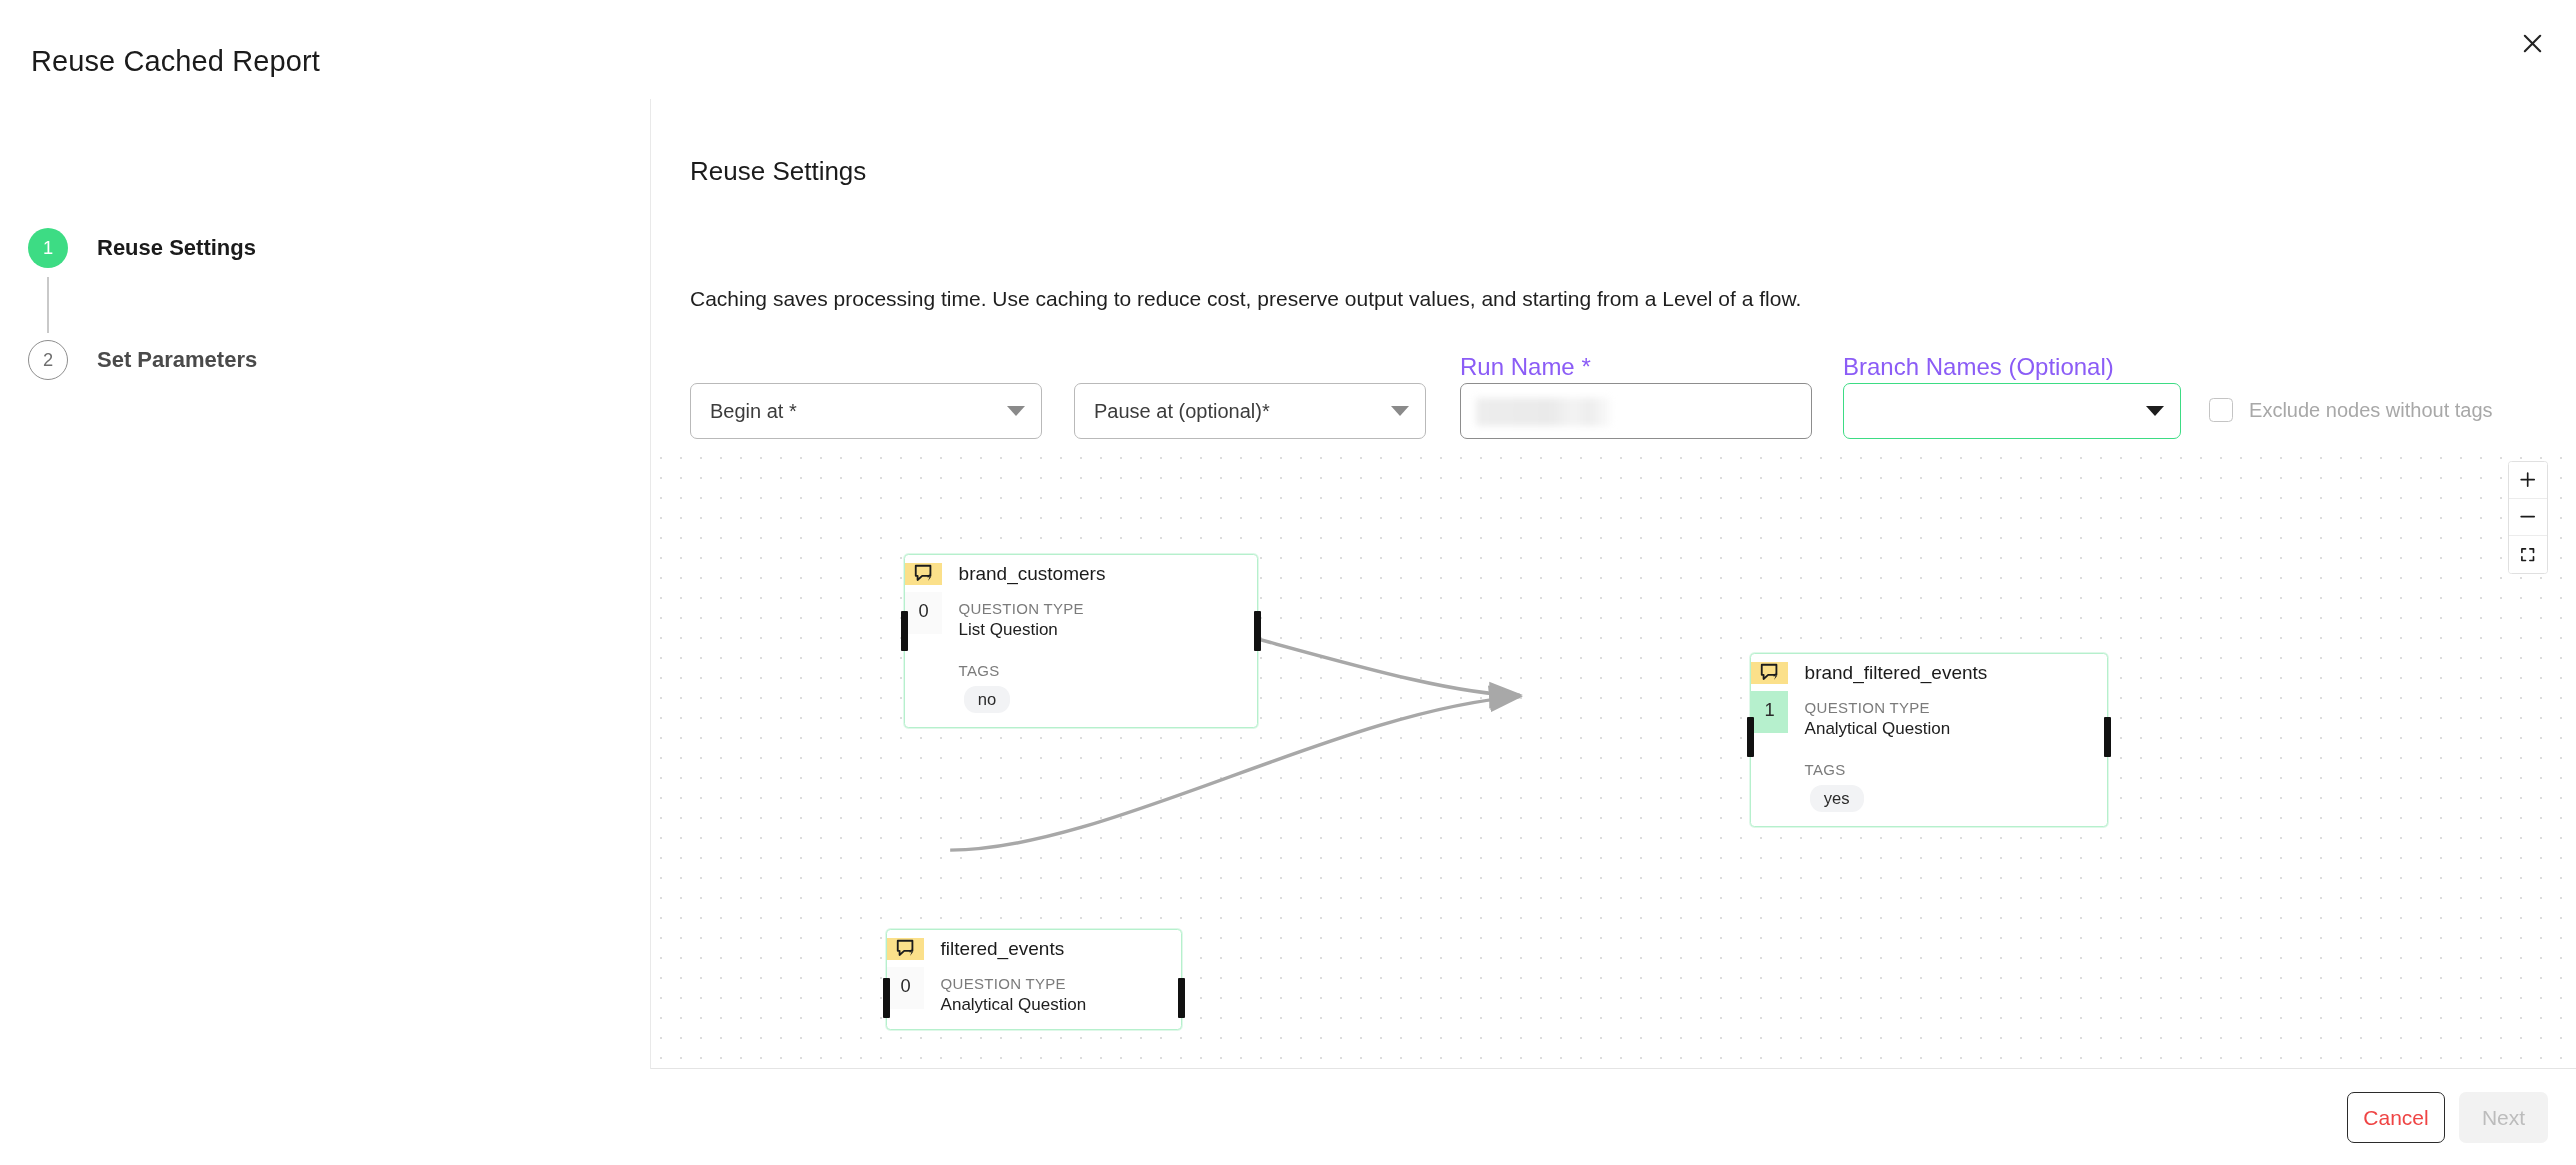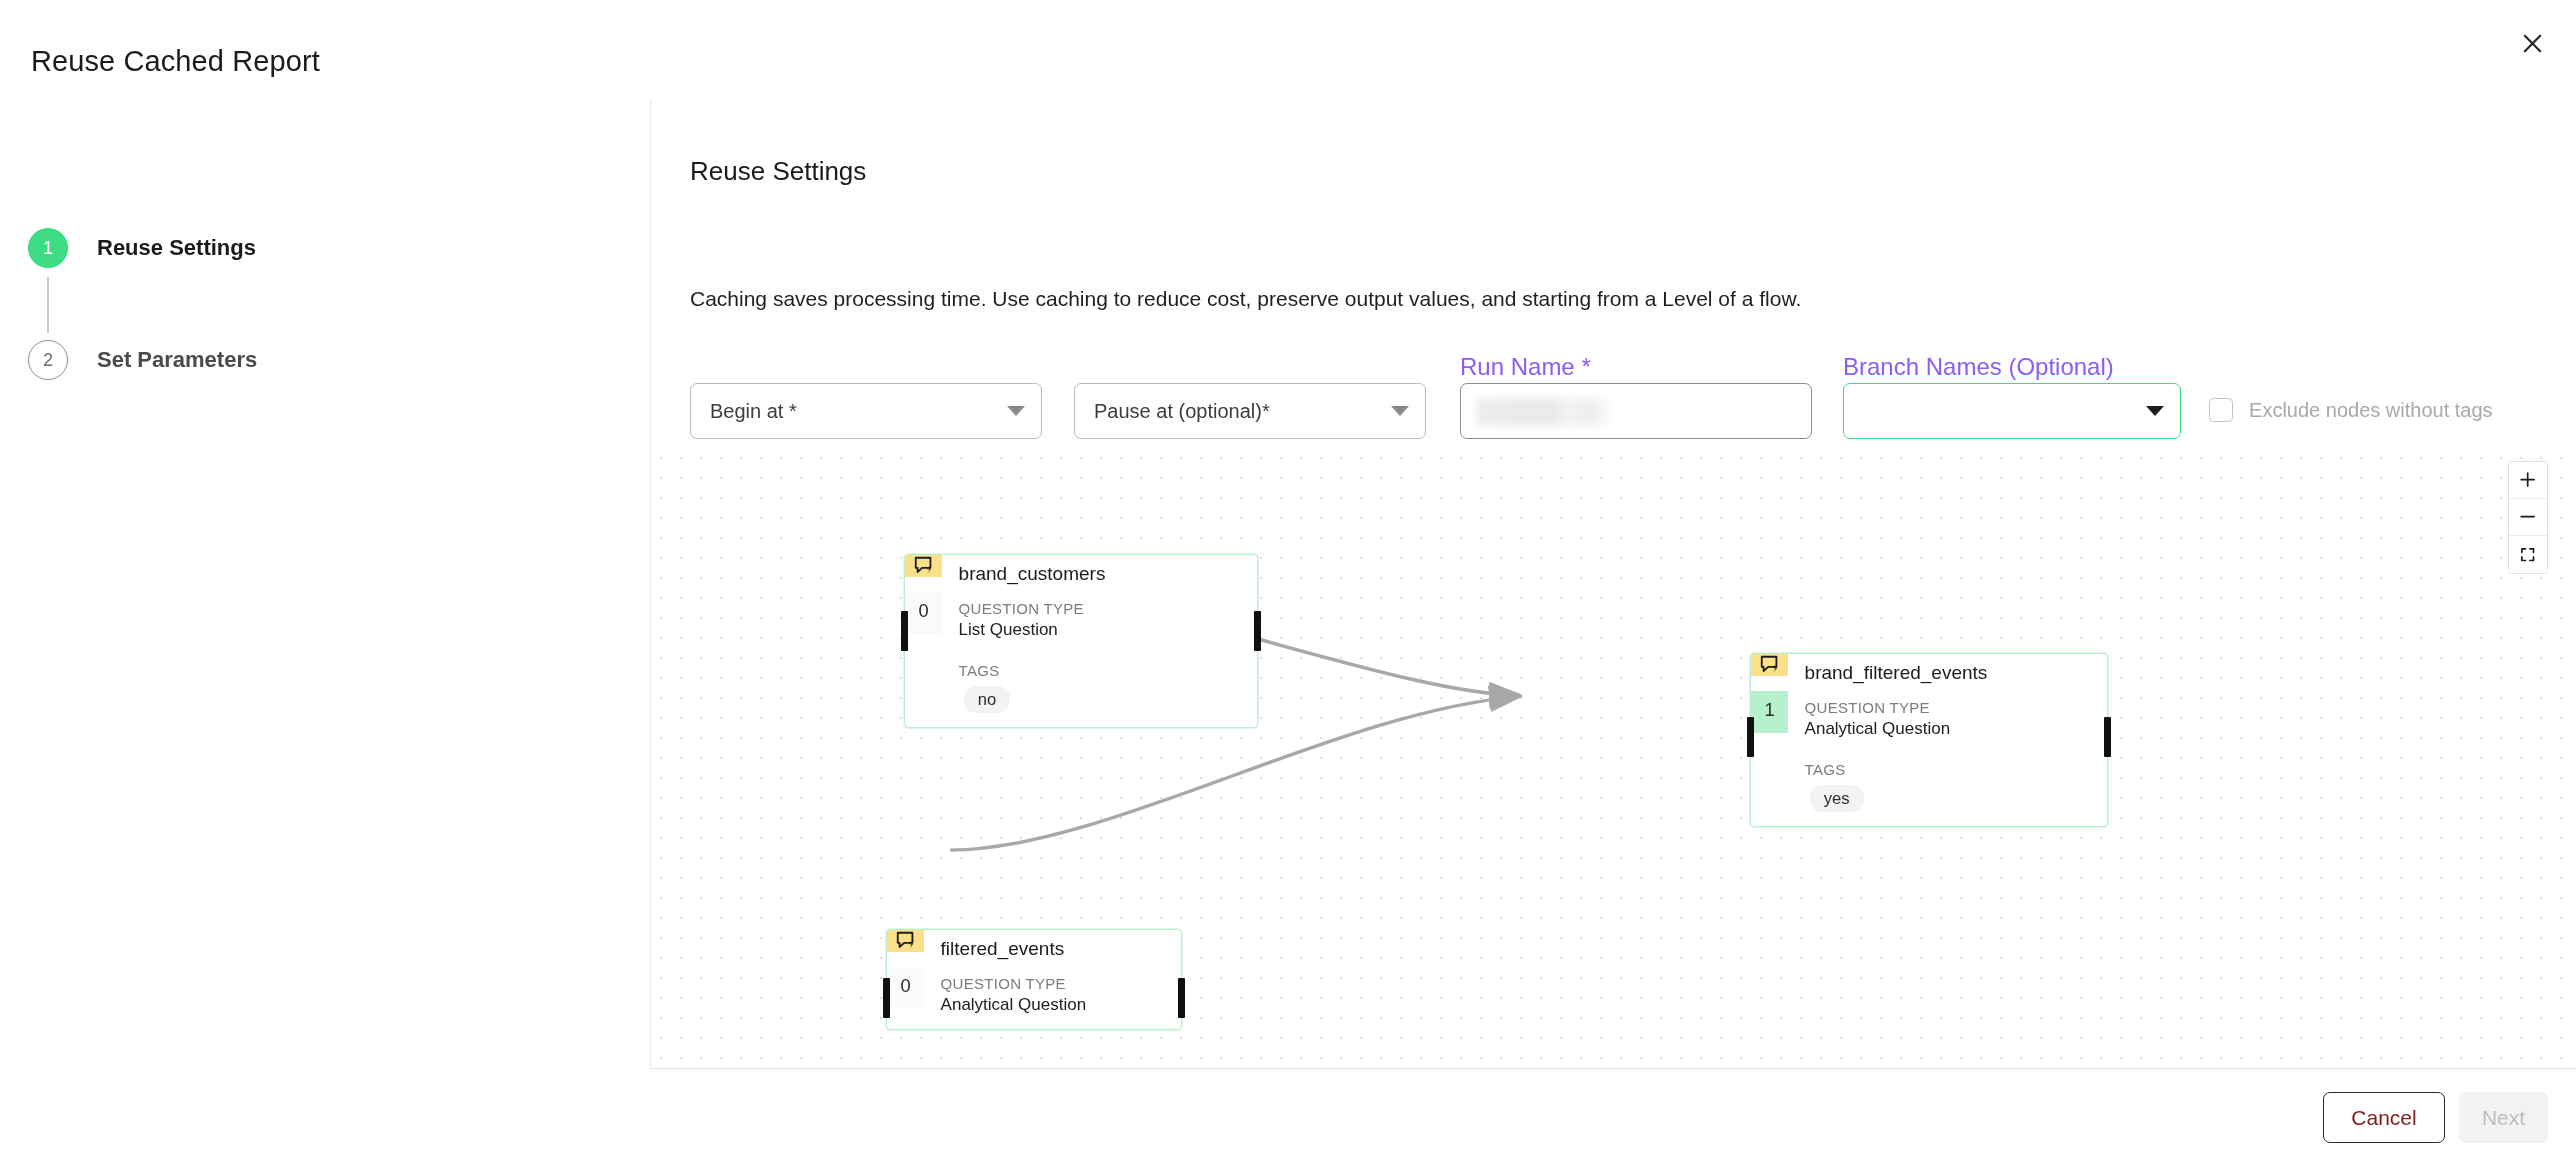--- a/index.html
+++ b/index.html
@@ -112,21 +112,21 @@
     overflow: hidden;
   }
   .edge-layer { position: absolute; inset: 0; width: 100%; height: 100%; pointer-events: none; }
 
   
   .node {
     position: absolute; background: #fff;
     border: 1.7px solid #b6f0cd; border-radius: 4.4px;
     box-shadow: 0 0 0 0.9px rgba(182,240,205,.45);
   }
-  .node-head { display: flex; align-items: flex-start; height: 37px; }
+  .node-head { display: flex; align-items: center; height: 37px; }
   .node-icon {
     width: 37px; flex: 0 0 37px; background: #fbe08a;
     display: flex; align-items: center; justify-content: center;
   }
   .node-icon svg { width: 22px; height: 22px; }
   .node-title { padding-left: 16.6px; font-size: 19px; color: #1b1b1b; line-height: 37px; white-space: nowrap; }
   .node-body { display: flex; align-items: stretch; }
   .node-level {
     width: 37px; flex: 0 0 37px; padding-top: 7.8px;
     display: flex; justify-content: center; font-size: 18.3px; color: #2a2a2a;
@@ -161,21 +161,21 @@
   .zoom-btn svg { width: 17.4px; height: 17.4px; }
 
   
   .modal-footer {
     position: absolute; left: 0; right: 0; bottom: 0; height: 96px; background: #fff;
   }
   .btn {
     position: absolute; top: 23px; height: 51px; border-radius: 7px;
     font-size: 21px; display:flex; align-items:center; justify-content:center; cursor: pointer;
   }
-  .btn-cancel { right: 131px; width: 122px; border: 0.9px solid #2b2b2b; background: #fff; color:#7f1d1d;text-align:center; }
+  .btn-cancel { right: 131px; width: 98px; border: 0.9px solid #2b2b2b; background: #fff; color:#ef4444;text-align:center; }
   .btn-next   { right: 28px;  width: 89px; border: none; background: #f2f2f2; color:#bcbcbc; cursor: default; }
 </style>
 </head>
 <body>
 
 <div class="modal">
 
   <div class="modal-header">
     <div class="modal-title">Reuse Cached Report</div>
     <button class="close-btn">

